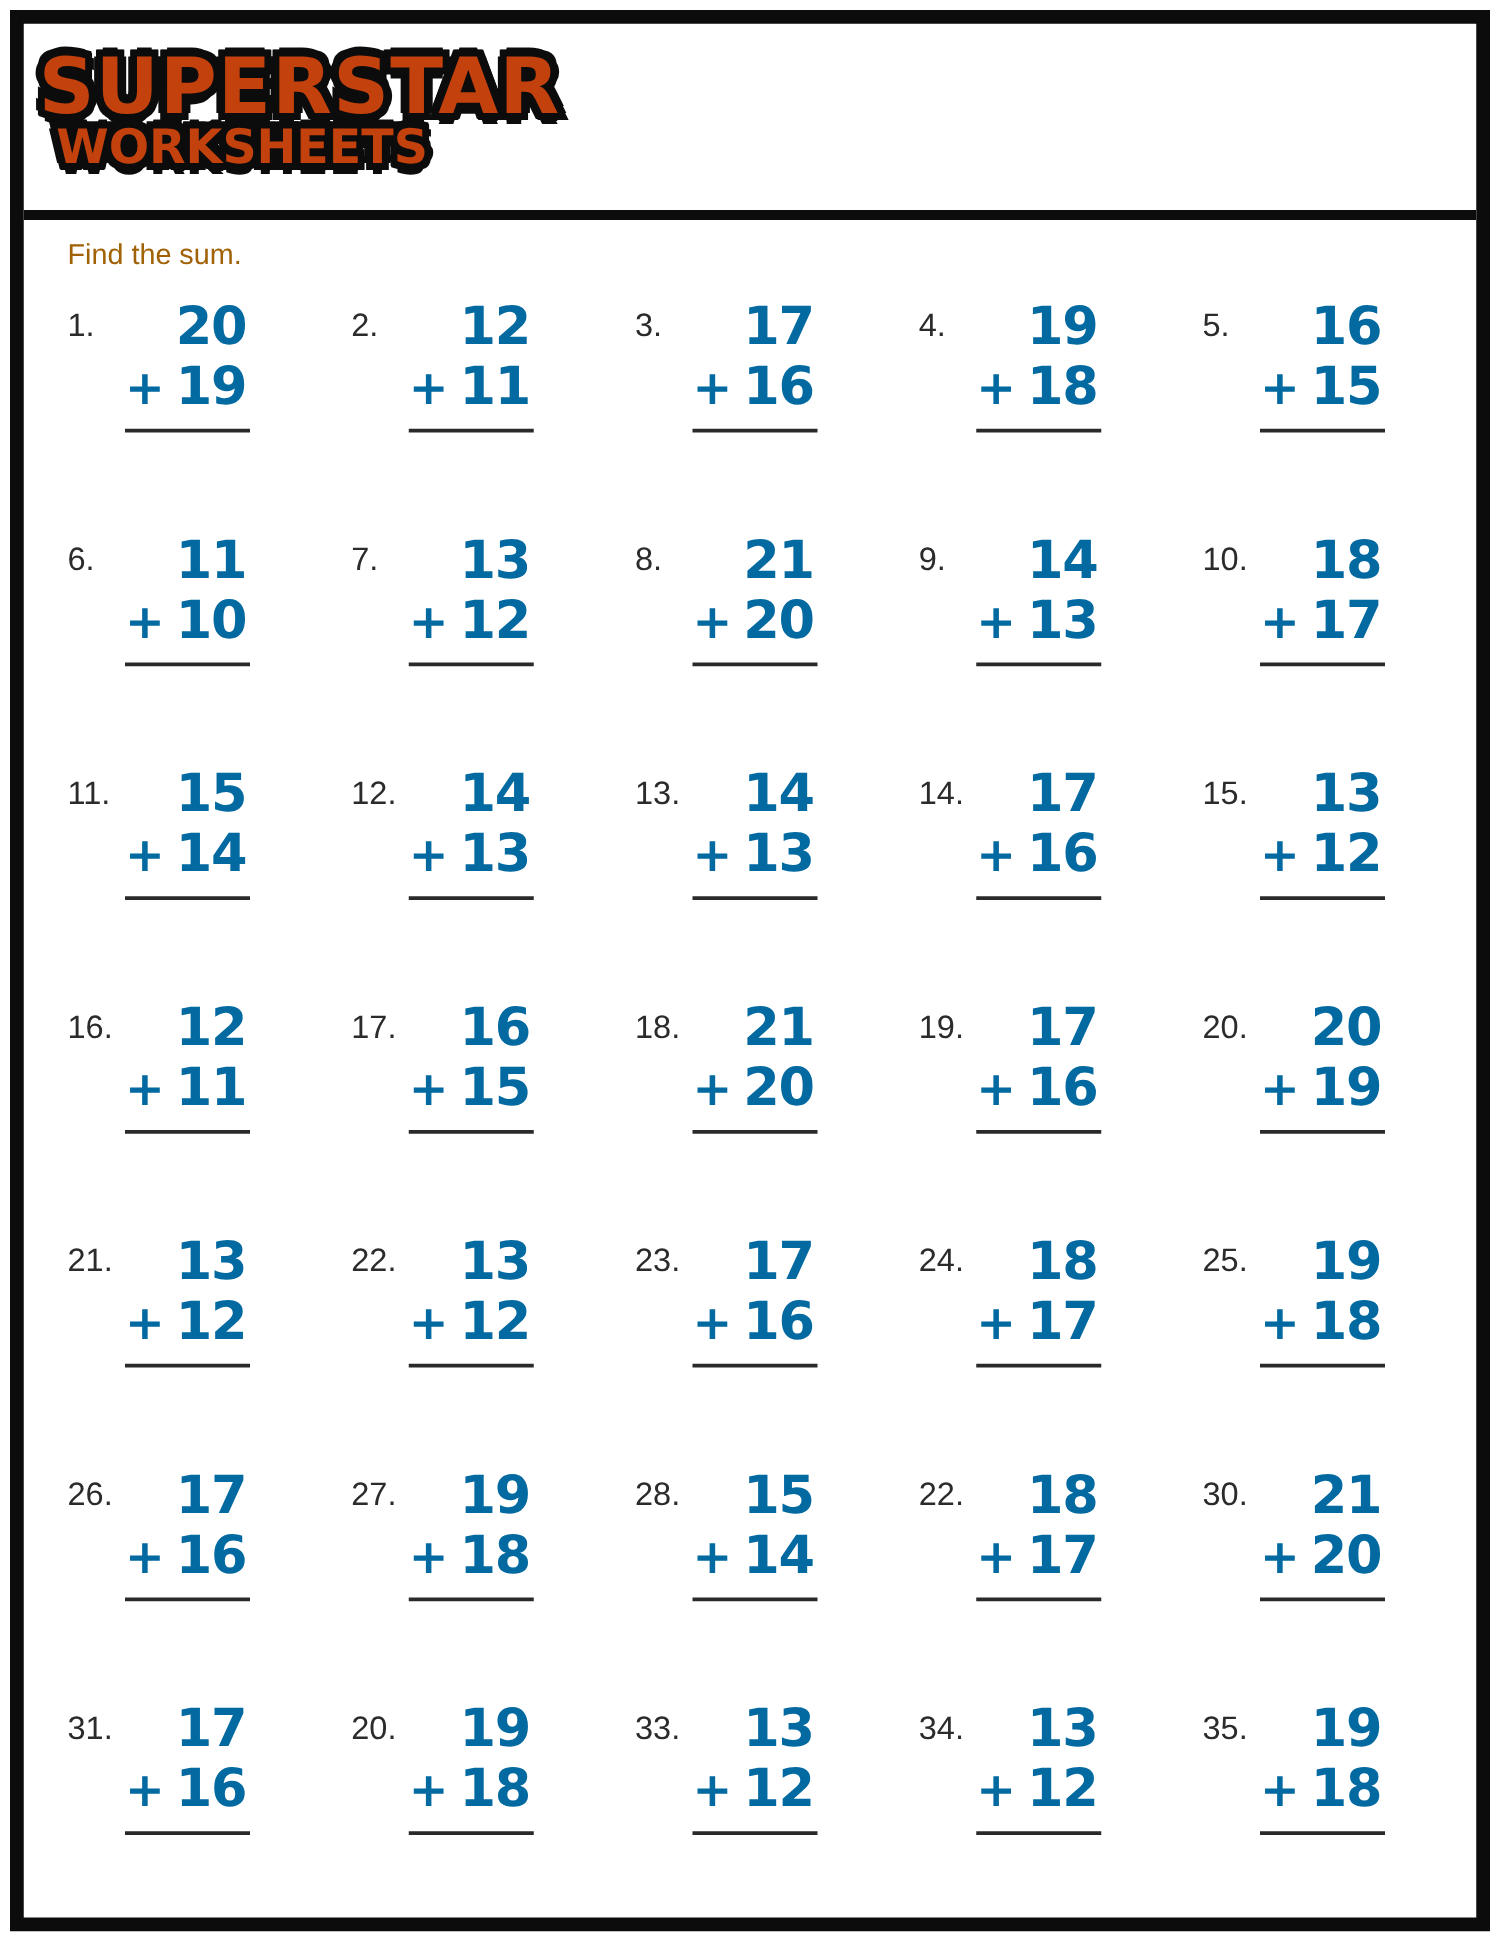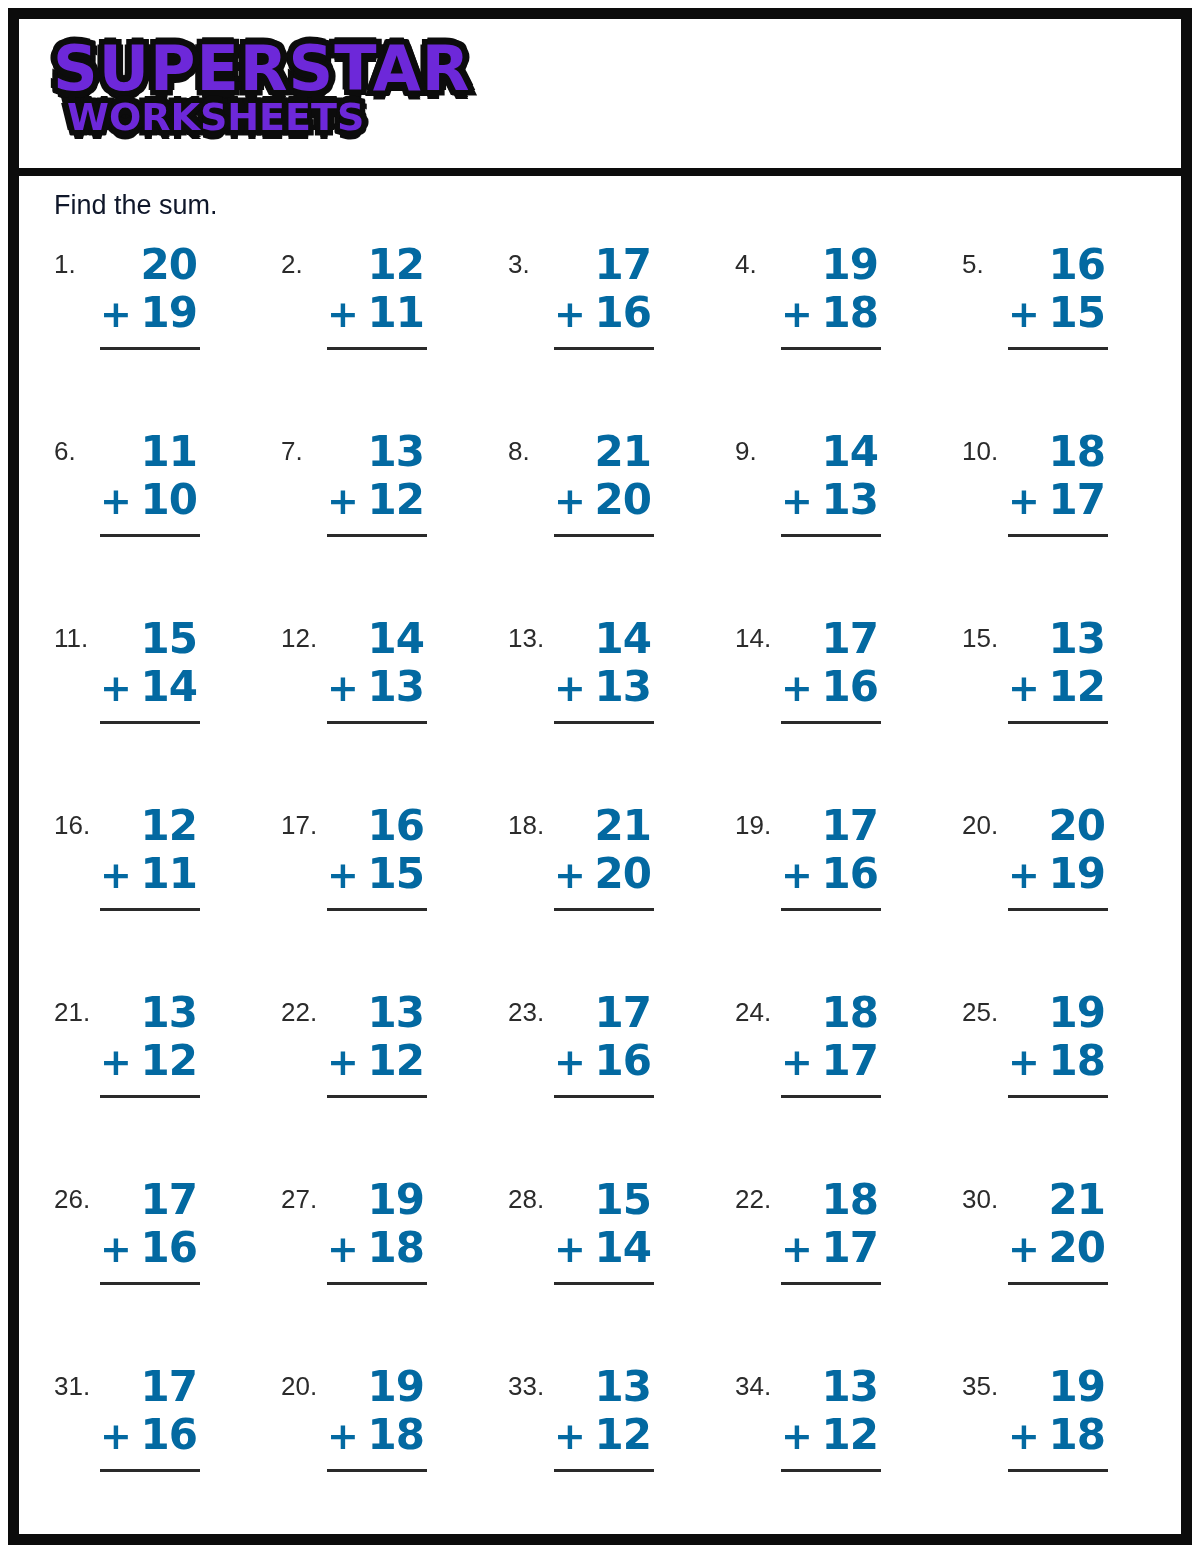--- a/index.html
+++ b/index.html
@@ -19,27 +19,27 @@
   }
   
   .header {
     height: 157px;
     border-bottom: 8px solid #0c0c0c;
     display: flex;
     align-items: stretch;
   }
   .logo {
     width: 420px;
-    padding: 20px 0 0 34px;
+    padding: 20px 0 0 12px;
     display: flex;
     flex-direction: column;
     line-height: 0.96;
     font-family: "DejaVu Sans", sans-serif;
     font-weight: 800;
-    color: #6d28d9;
+    color: #c2410c;
     -webkit-text-stroke: 11px #0c0c0c;
     paint-order: stroke fill;
     text-shadow:
       0 7px 0 #0c0c0c, 0 -7px 0 #0c0c0c, 7px 0 0 #0c0c0c, -7px 0 0 #0c0c0c,
       5px 5px 0 #0c0c0c, -5px 5px 0 #0c0c0c, 5px -5px 0 #0c0c0c, -5px -5px 0 #0c0c0c,
       0 9px 0 #0c0c0c, 0 -6px 0 #0c0c0c;
     letter-spacing: 1px;
     user-select: none;
   }
   .logo-line1 { font-size: 62px; }
@@ -74,22 +74,22 @@
     padding-top: 12px;
   }
   .name-input {
     flex: 1;
     height: 54px;
     margin-top: 10px;
   }
   
   .body { padding: 14px 0 0 35px; }
   .instruction {
-    font-size: 27px;
-    color: #0f172a;
+    font-size: 23px;
+    color: #a16207;
     margin-bottom: 8px;
   }
   .grid {
     display: grid;
     grid-template-columns: repeat(5, 227px);
     grid-auto-rows: 187px;
   }
   .problem {
     display: flex;
     align-items: flex-start;

